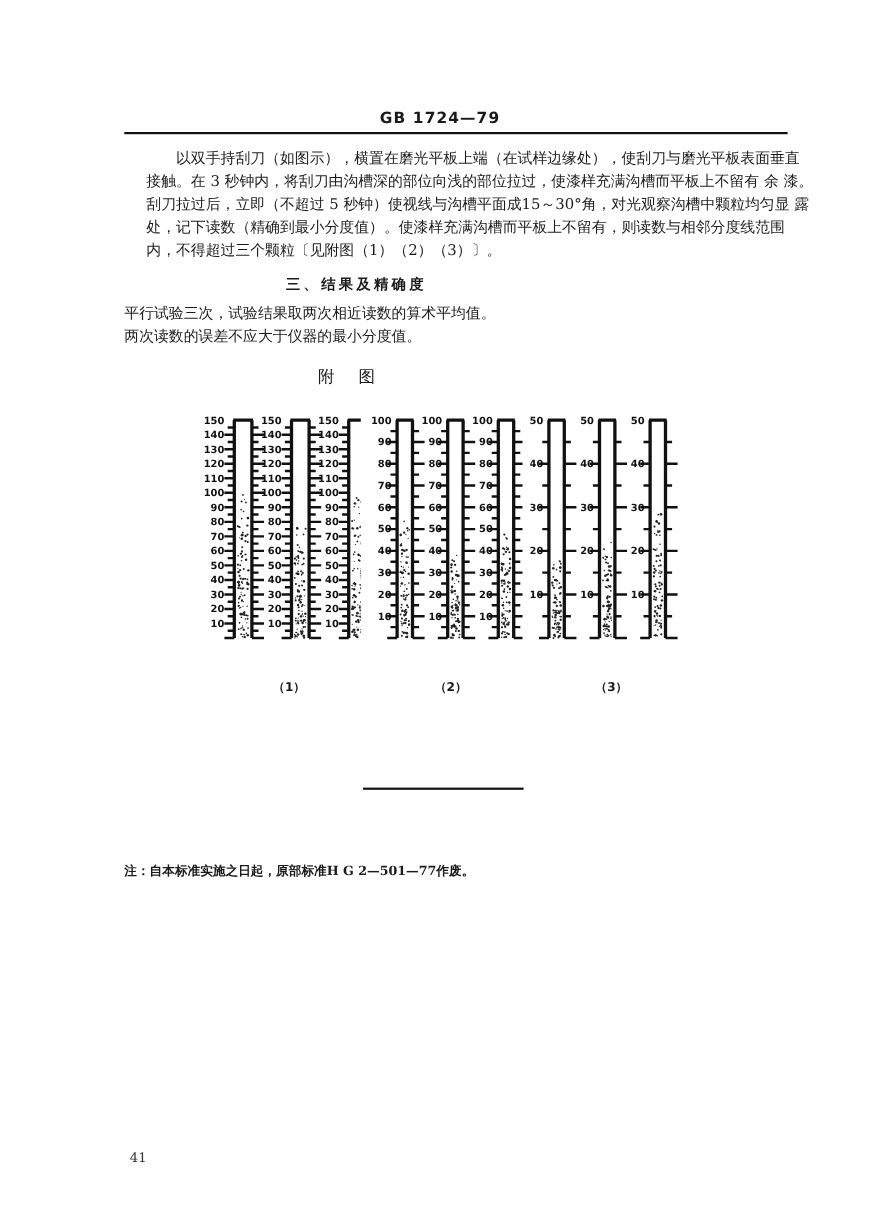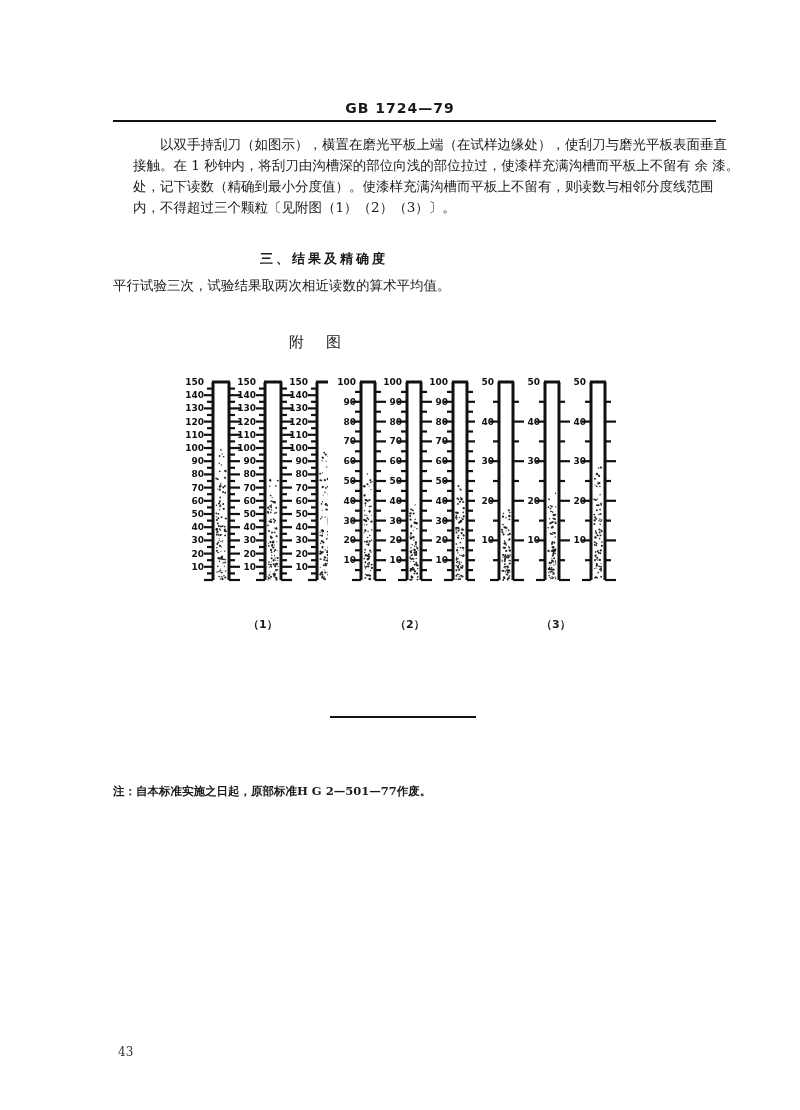--- a/index.html
+++ b/index.html
@@ -25,29 +25,31 @@
   svg text { font-family:"DejaVu Sans", sans-serif; font-weight:bold; }
 </style>
 </head>
 <body>
 
 <div class="abs header-title">GB 1724—79</div>
 <div class="abs header-rule"></div>
 
 <div class="abs para p1">
   <span class="line indent">以双手持刮刀（如图示），横置在磨光平板上端（在试样边缘处），使刮刀与磨光平板表面垂直</span>
-  <span class="line">接触。在 1 秒钟内，将刮刀由沟槽深的部位向浅的部位拉过，使漆样充满沟槽而平板上不留有 余 漆。</span>
+  <span class="line">接触。在 3 秒钟内，将刮刀由沟槽深的部位向浅的部位拉过，使漆样充满沟槽而平板上不留有 余 漆。</span>
+  <span class="line">刮刀拉过后，立即（不超过 5 秒钟）使视线与沟槽平面成15～30°角，对光观察沟槽中颗粒均匀显 露</span>
   <span class="line">处，记下读数（精确到最小分度值）。使漆样充满沟槽而平板上不留有，则读数与相邻分度线范围</span>
   <span class="line">内，不得超过三个颗粒〔见附图（1）（2）（3）〕。</span>
 </div>
 
 <div class="abs section-title">三、结果及精确度</div>
 
 <div class="abs para p2">
   <span class="line">平行试验三次，试验结果取两次相近读数的算术平均值。</span>
+  <span class="line">两次读数的误差不应大于仪器的最小分度值。</span>
 </div>
 
 <div class="abs fig-title">附图</div>
 
 <svg class="abs figure" style="left:182px;" width="146" height="215" id="fig1">
     <g>
       <line x1="31" y1="10" x2="31" y2="208" stroke="#111" stroke-width="3"></line>
       <line x1="47" y1="10" x2="47" y2="208" stroke="#111" stroke-width="3"></line>
       <line x1="30" y1="10" x2="48" y2="10" stroke="#111" stroke-width="3"></line>
       <text x="22" y="13" font-size="9" text-anchor="end" fill="#111">150</text>
@@ -1419,13 +1421,13 @@
     </g>
   </svg>
 
 <div class="abs fig-label" style="left:248px;">（1）</div>
 <div class="abs fig-label" style="left:395px;">（2）</div>
 <div class="abs fig-label" style="left:541px;">（3）</div>
 
 <div class="abs end-rule"></div>
 
 <div class="abs note">注：自本标准实施之日起，原部标准H G  2—501—77作废。</div>
-<div class="abs page-num">43</div>
+<div class="abs page-num">41</div>
 
 </body></html>

